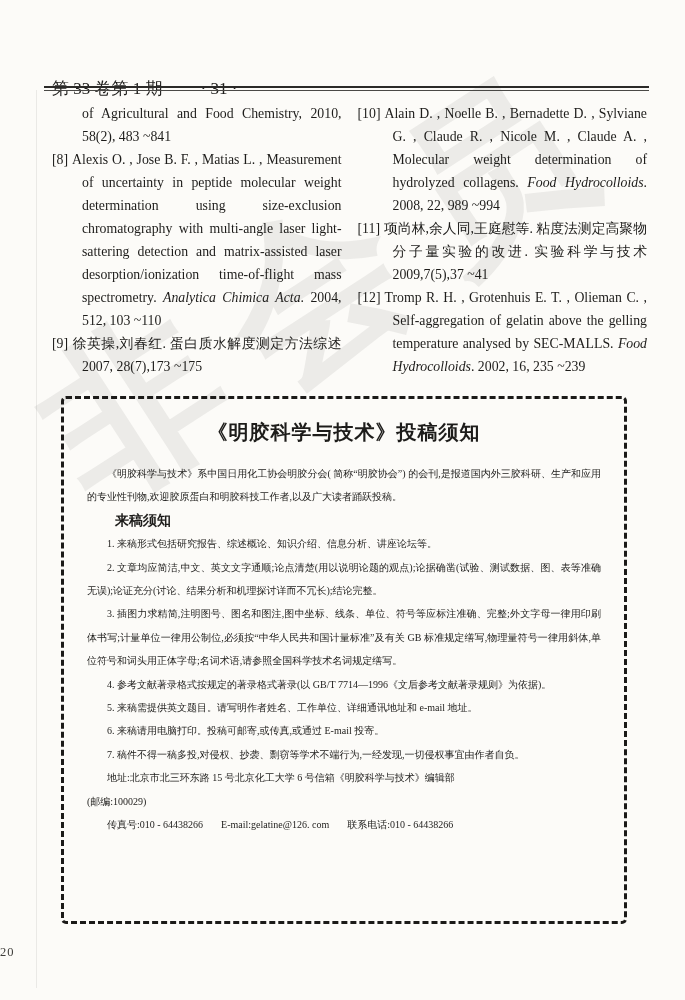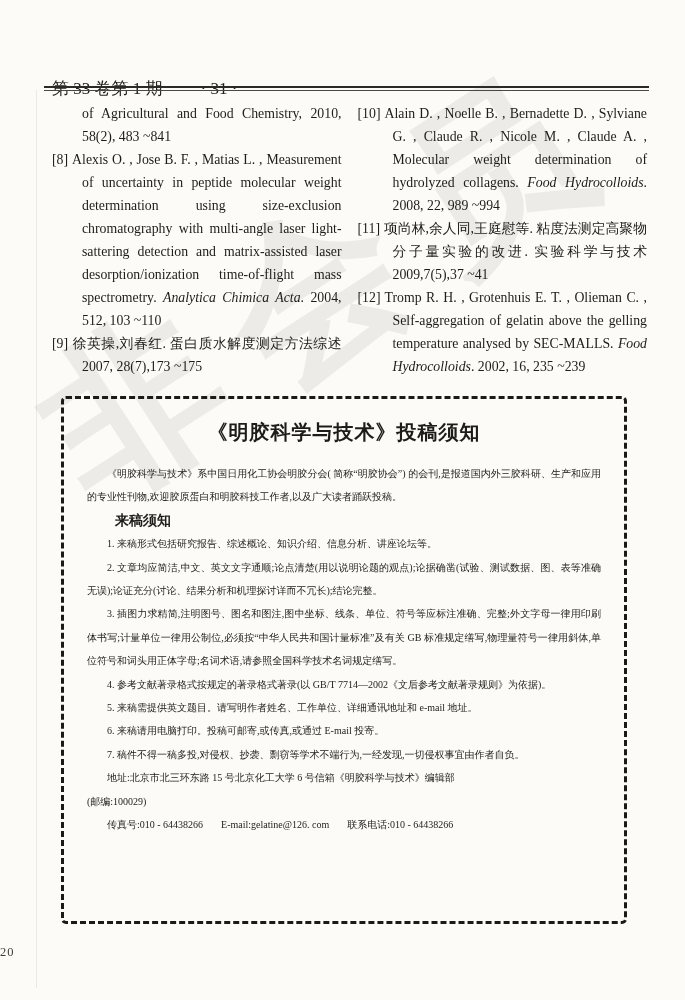--- a/index.html
+++ b/index.html
@@ -112,21 +112,21 @@
     </div>
   </div>
 
   <section class="notice-box">
     <h2 class="notice-title">《明胶科学与技术》投稿须知</h2>
     <p class="para indent">《明胶科学与技术》系中国日用化工协会明胶分会( 简称“明胶协会”) 的会刊,是报道国内外三胶科研、生产和应用的专业性刊物,欢迎胶原蛋白和明胶科技工作者,以及广大读者踊跃投稿。</p>
     <p class="para subhead">来稿须知</p>
     <p class="para indent">1. 来稿形式包括研究报告、综述概论、知识介绍、信息分析、讲座论坛等。</p>
     <p class="para indent">2. 文章均应简洁,中文、英文文字通顺;论点清楚(用以说明论题的观点);论据确凿(试验、测试数据、图、表等准确无误);论证充分(讨论、结果分析和机理探讨详而不冗长);结论完整。</p>
     <p class="para indent">3. 插图力求精简,注明图号、图名和图注,图中坐标、线条、单位、符号等应标注准确、完整;外文字母一律用印刷体书写;计量单位一律用公制位,必须按“中华人民共和国计量标准”及有关 GB 标准规定缮写,物理量符号一律用斜体,单位符号和词头用正体字母;名词术语,请参照全国科学技术名词规定缮写。</p>
-    <p class="para indent">4. 参考文献著录格式按规定的著录格式著录(以 GB/T 7714—2002《文后参考文献著录规则》为依据)。</p>
+    <p class="para indent">4. 参考文献著录格式按规定的著录格式著录(以 GB/T 7714—1996《文后参考文献著录规则》为依据)。</p>
     <p class="para indent">5. 来稿需提供英文题目。请写明作者姓名、工作单位、详细通讯地址和 e-mail 地址。</p>
     <p class="para indent">6. 来稿请用电脑打印。投稿可邮寄,或传真,或通过 E-mail 投寄。</p>
     <p class="para indent">7. 稿件不得一稿多投,对侵权、抄袭、剽窃等学术不端行为,一经发现,一切侵权事宜由作者自负。</p>
     <p class="para indent">
       <span>地址:北京市北三环东路 15 号北京化工大学 6 号信箱《明胶科学与技术》编辑部</span><br>
       <span>(邮编:100029)</span>
     </p>
     <p class="para contact">
       <span>传真号:010 - 64438266</span><span class="gap"></span><span>E-mail:gelatine@126. com</span><span class="gap"></span><span>联系电话:010 - 64438266</span>
     </p>

